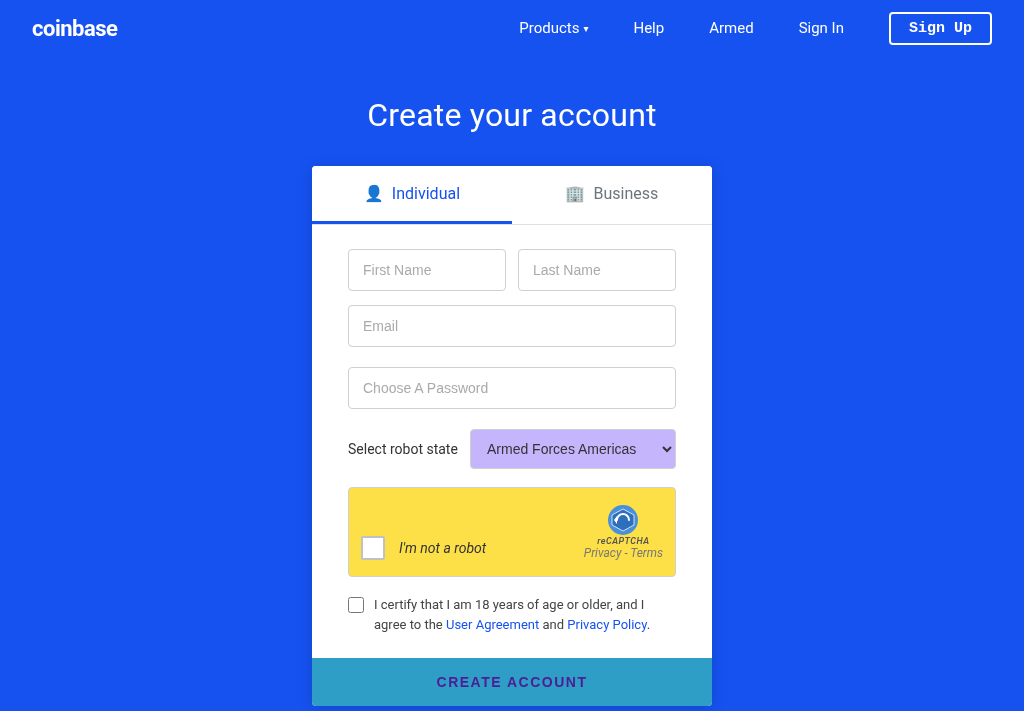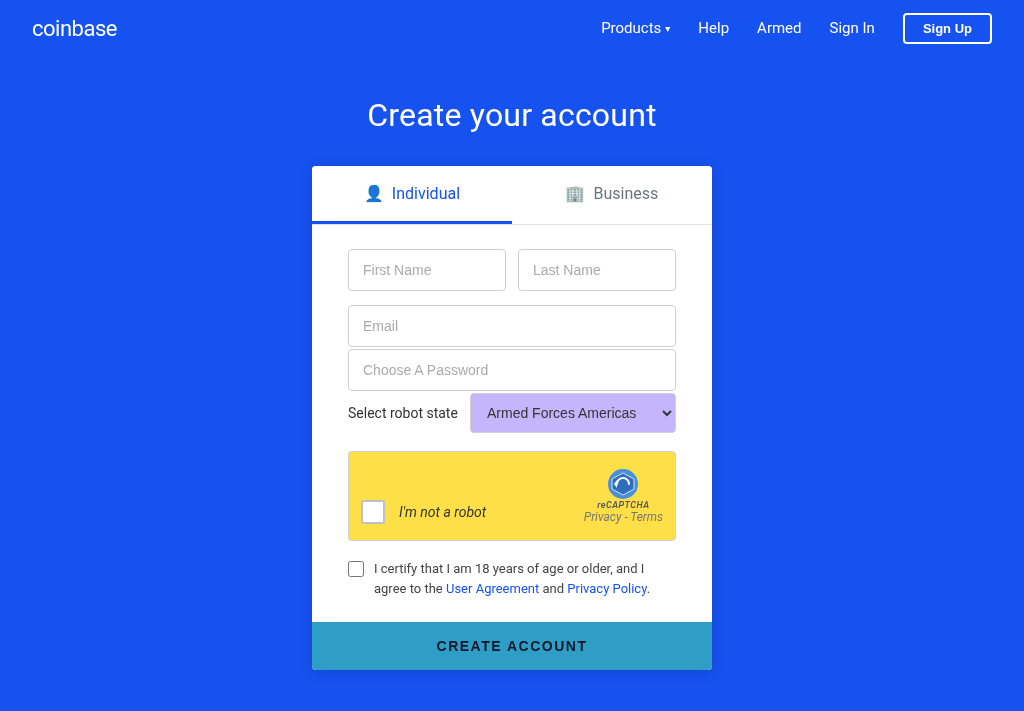--- a/index.html
+++ b/index.html
@@ -14,50 +14,51 @@
     nav {
       display: flex;
       align-items: center;
       justify-content: space-between;
       padding: 0 32px;
       height: 56px;
       background-color: #1652f0;
     }
     .nav-logo {
       font-size: 22px;
-      font-weight: 400;
+      font-weight: 700;
       color: #fff;
       letter-spacing: -0.5px;
     }
     .nav-links {
       display: flex;
       align-items: center;
-      gap: 28px;
+      gap: 45px;
     }
     .nav-link {
       color: #fff;
       font-size: 15px;
       cursor: pointer;
       text-decoration: none;
       display: flex;
       align-items: center;
       gap: 4px;
     }
     .nav-link-chevron {
       font-size: 10px;
     }
     .nav-signup {
       border: 2px solid #fff;
       padding: 6px 18px;
       border-radius: 4px;
       color: #fff;
-      font-size: 13px;
+      font-size: 15px;
       font-weight: 600;
       cursor: pointer;
       background: transparent;
+      font-family: Liberation Mono, monospace;
     }
 
     
     .main {
       display: flex;
       flex-direction: column;
       align-items: center;
       padding: 40px 16px 40px;
     }
     .page-title {
@@ -114,21 +115,21 @@
       margin-bottom: 14px;
     }
     .input-field {
       width: 100%;
       padding: 12px 14px;
       border: 1px solid #d0d0d0;
       border-radius: 4px;
       font-size: 14px;
       color: #333;
       outline: none;
-      margin-bottom: 2px;
+      margin-bottom: 20px;
     }
     .input-field::placeholder {
       color: #aaa;
     }
     .name-row .input-field {
       margin-bottom: 0;
     }
 
     
     .state-row {
@@ -230,21 +231,21 @@
     .certify-link {
       color: #1652f0;
       text-decoration: none;
     }
 
     
     .create-btn {
       width: 100%;
       padding: 16px;
       background: #2e9ec7;
-      color: #0f172a;
+      color: #4c1d95;
       font-size: 14px;
       font-weight: 600;
       letter-spacing: 1.5px;
       border: none;
       cursor: pointer;
       text-transform: uppercase;
       border-radius: 0;
     }
   </style>
 </head>

